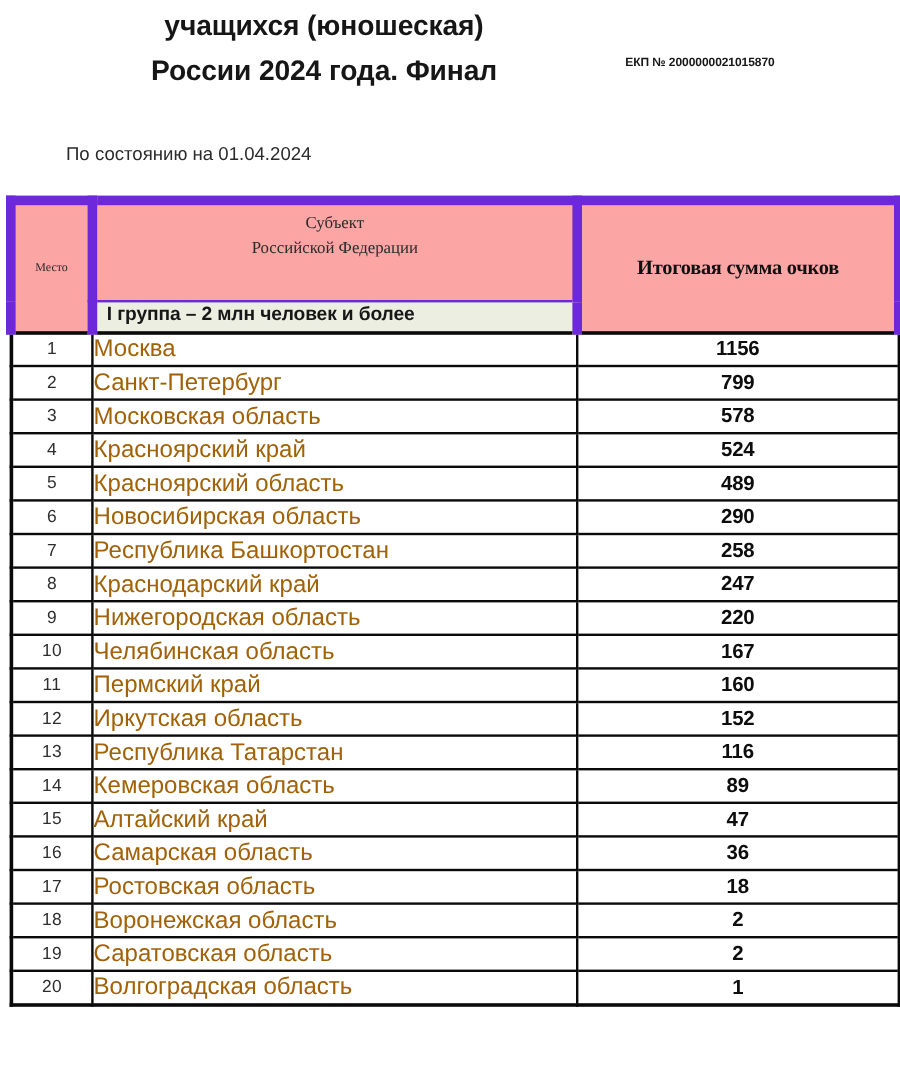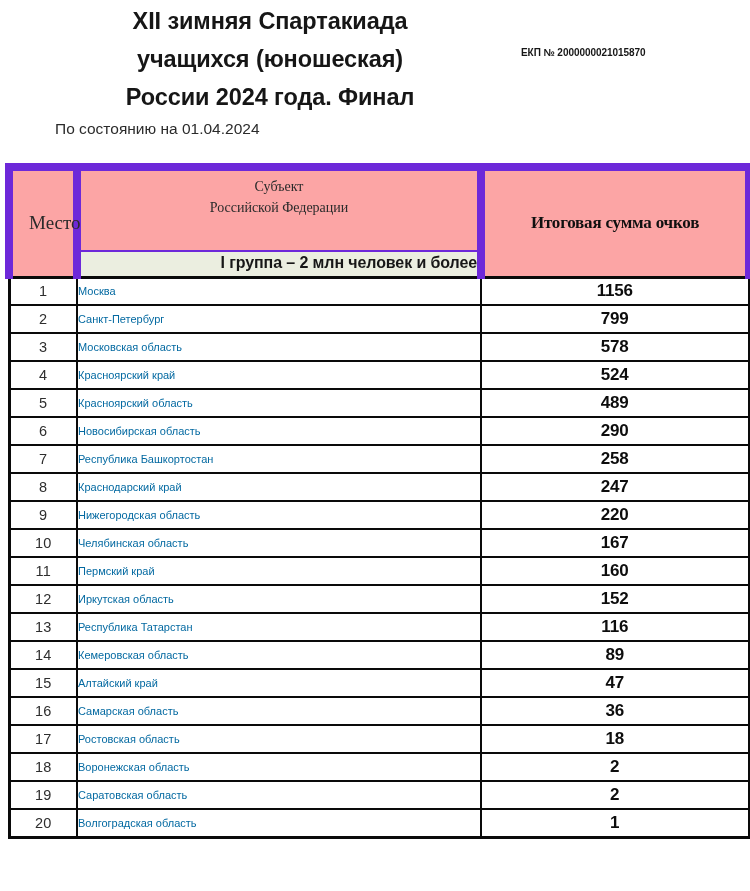--- a/index.html
+++ b/index.html
@@ -90,21 +90,21 @@
 
   
   .hd-place, .hd-region, .hd-points {
     border: 8px solid #6d28d9;
     background: #fca5a5;
     vertical-align: middle;
     font-family: Liberation Serif, serif;
   }
   .hd-place {
     text-align: center;
-    font-size: 19px;
+    font-size: 10px;
     font-weight: normal;
     color: #2b2b2b;
     height: 110px;
     border-bottom: 3px solid #0a0a0a;
     padding: 16px;
   }
   .hd-region {
     text-align: center;
     font-size: 14px;
     font-weight: normal;
@@ -129,63 +129,62 @@
     background: #ebeee0;
     border: 2px solid #0a0a0a;
     border-top: none;
     border-bottom: 3px solid #0a0a0a;
     font-size: 16px;
     font-weight: bold;
     color: #171717;
     letter-spacing: -0.1px;
     padding: 2px 0 4px 8px;
     height: 26px;
-    text-align: right;
+    text-align: left;
   }
 
   
   tbody.data tr { height: 28px; }
 
   tbody.data td {
     border: 2px solid #0a0a0a;
     background: #ffffff;
     padding: 0;
   }
 
   td.place {
     text-align: center;
     font-size: 14.5px;
     font-weight: normal;
     color: #2e2e2e;
     letter-spacing: 0.2px;
   }
   td.region {
     text-align: left;
-    font-size: 11px;
-    font-weight: normal;
-    color: #0369a1;
+    font-size: 20px;
+    font-weight: normal;
+    color: #a16207;
     padding-left: 8px;
   }
   td.points {
     text-align: center;
     font-size: 17px;
     font-weight: bold;
     color: #0d0d0d;
     letter-spacing: -0.2px;
   }
 </style>
 </head>
 <body>
 
 <div class="page">
 
   <div class="header">
 
     <div class="title-block">
-      <div class="title-line">XII зимняя Спартакиада</div>
       <div class="title-line">учащихся (юношеская)</div>
       <div class="title-line">России 2024 года. Финал</div>
     </div>
 
     <div class="ekp">ЕКП № 2000000021015870</div>
 
     <div class="subtitle">По состоянию на 01.04.2024</div>
 
   </div>
 

